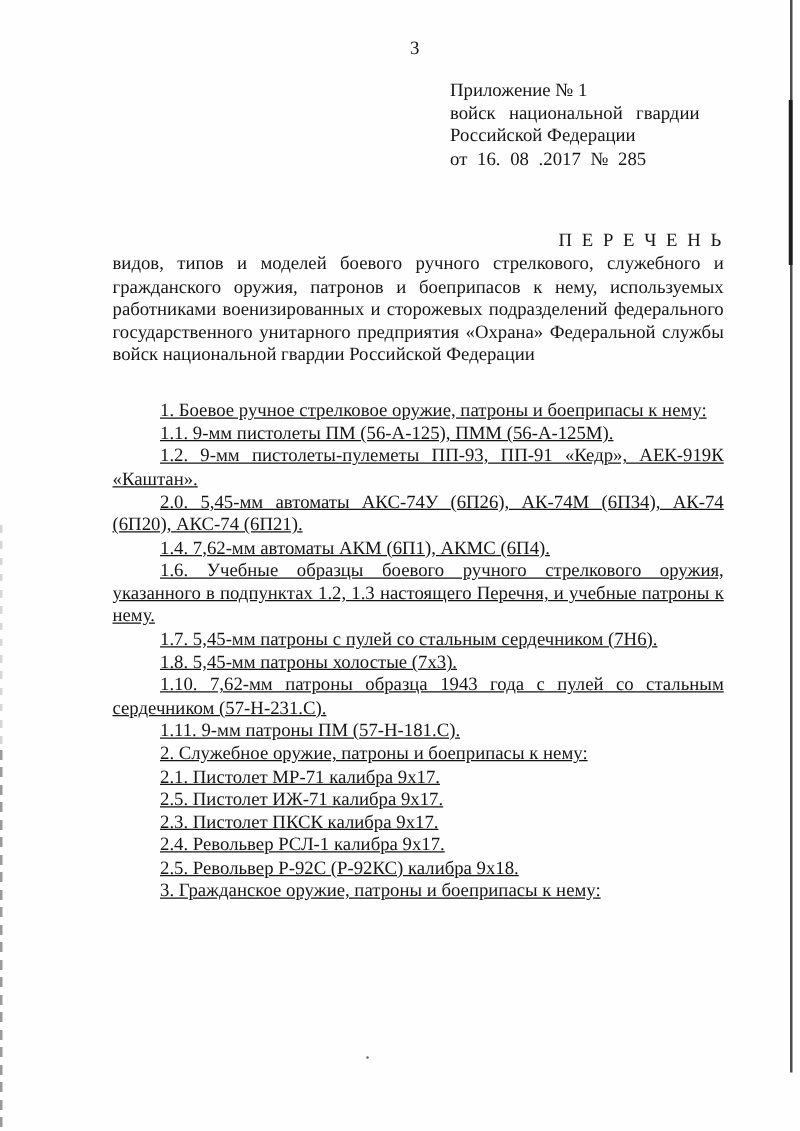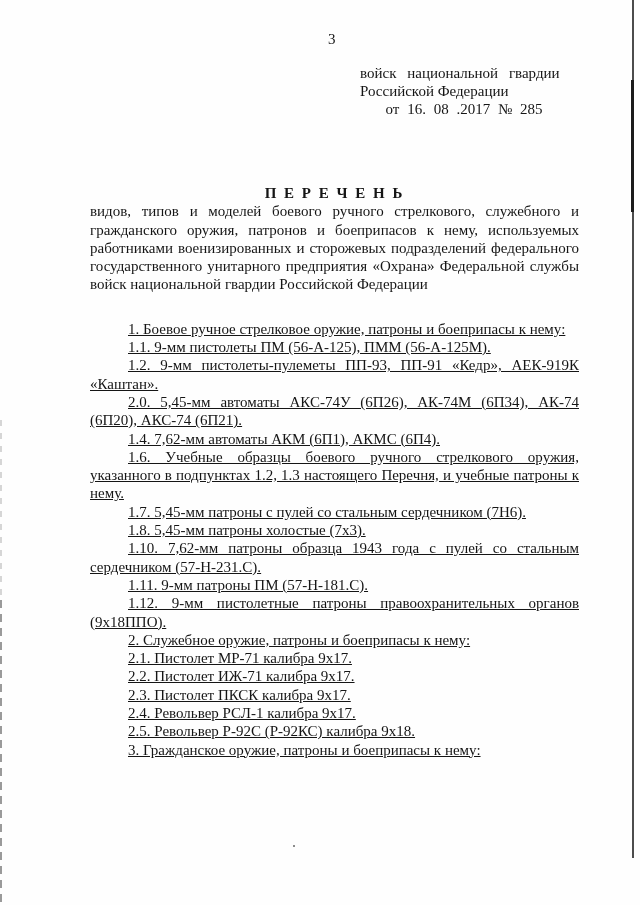--- a/index.html
+++ b/index.html
@@ -24,32 +24,32 @@
   
   .appendix {
     position: absolute;
     top: 64px; left: 360px;
     width: 208px;
     font-size: 15px;
     line-height: 18.2px;
     white-space: nowrap;
   }
   .appendix .ws-wide { word-spacing: 7px; }
-  .appendix .ws-med  { word-spacing: 4px; text-align: center; }
+  .appendix .ws-med  { word-spacing: 4px; }
   
   .content {
     position: absolute;
     top: 184px; left: 90px;
     width: 489px;
     font-size: 15px;
     line-height: 18.3px;
   }
   .doc-title {
-    text-align: center;
-    font-weight: bold;
+    text-align: right;
+    font-weight: normal;
     letter-spacing: 2px;
   }
   .doc-subtitle {
     margin: 0;
     font-weight: normal;
     text-align: justify;
   }
   .list { margin-top: 26px; text-decoration: underline; }
   .list p {
     margin: 0;
@@ -92,44 +92,44 @@
   }
 </style>
 </head>
 <body>
 
 <div class="page">
 
   <div class="page-number">3</div>
 
   <div class="appendix">
+    <div>Приложение № 1</div>
     <div class="ws-wide">войск национальной гвардии</div>
     <div>Российской Федерации</div>
     <div class="ws-med">от 16. 08 .2017 № 285</div>
   </div>
 
   <div class="content">
     <div class="doc-title">П Е Р Е Ч Е Н Ь</div>
     <p class="doc-subtitle">видов, типов и моделей боевого ручного стрелкового, служебного и гражданского оружия, патронов и боеприпасов к нему, используемых работниками военизированных и сторожевых подразделений федерального государственного унитарного предприятия «Охрана» Федеральной службы войск национальной гвардии Российской Федерации</p>
 
     <div class="list">
       <p>1. Боевое ручное стрелковое оружие, патроны и боеприпасы к нему:</p>
       <p>1.1. 9-мм пистолеты ПМ (56-А-125), ПММ (56-А-125М).</p>
       <p>1.2. 9-мм пистолеты-пулеметы ПП-93, ПП-91 «Кедр», АЕК-919К «Каштан».</p>
       <p>2.0. 5,45-мм автоматы АКС-74У (6П26), АК-74М (6П34), АК-74 (6П20), АКС-74 (6П21).</p>
       <p>1.4. 7,62-мм автоматы АКМ (6П1), АКМС (6П4).</p>
       <p>1.6. Учебные образцы боевого ручного стрелкового оружия, указанного в подпунктах 1.2, 1.3 настоящего Перечня, и учебные патроны к нему.</p>
       <p>1.7. 5,45-мм патроны с пулей со стальным сердечником (7Н6).</p>
       <p>1.8. 5,45-мм патроны холостые (7х3).</p>
       <p>1.10. 7,62-мм патроны образца 1943 года с пулей со стальным сердечником (57-Н-231.С).</p>
       <p>1.11. 9-мм патроны ПМ (57-Н-181.С).</p>
-      <p>1.12. 9-мм пистолетные патроны правоохранительных органов (9х18ППО).</p>
       <p>2. Служебное оружие, патроны и боеприпасы к нему:</p>
       <p>2.1. Пистолет МР-71 калибра 9х17.</p>
-      <p>2.2. Пистолет ИЖ-71 калибра 9х17.</p>
+      <p>2.5. Пистолет ИЖ-71 калибра 9х17.</p>
       <p>2.3. Пистолет ПКСК калибра 9х17.</p>
       <p>2.4. Револьвер РСЛ-1 калибра 9х17.</p>
       <p>2.5. Револьвер Р-92С (Р-92КС) калибра 9х18.</p>
       <p>3. Гражданское оружие, патроны и боеприпасы к нему:</p>
     </div>
   </div>
 
   <div class="scan-right-line"></div>
   <div class="scan-right-line-dark"></div>
   <div class="scan-left-dashes-upper"></div>

